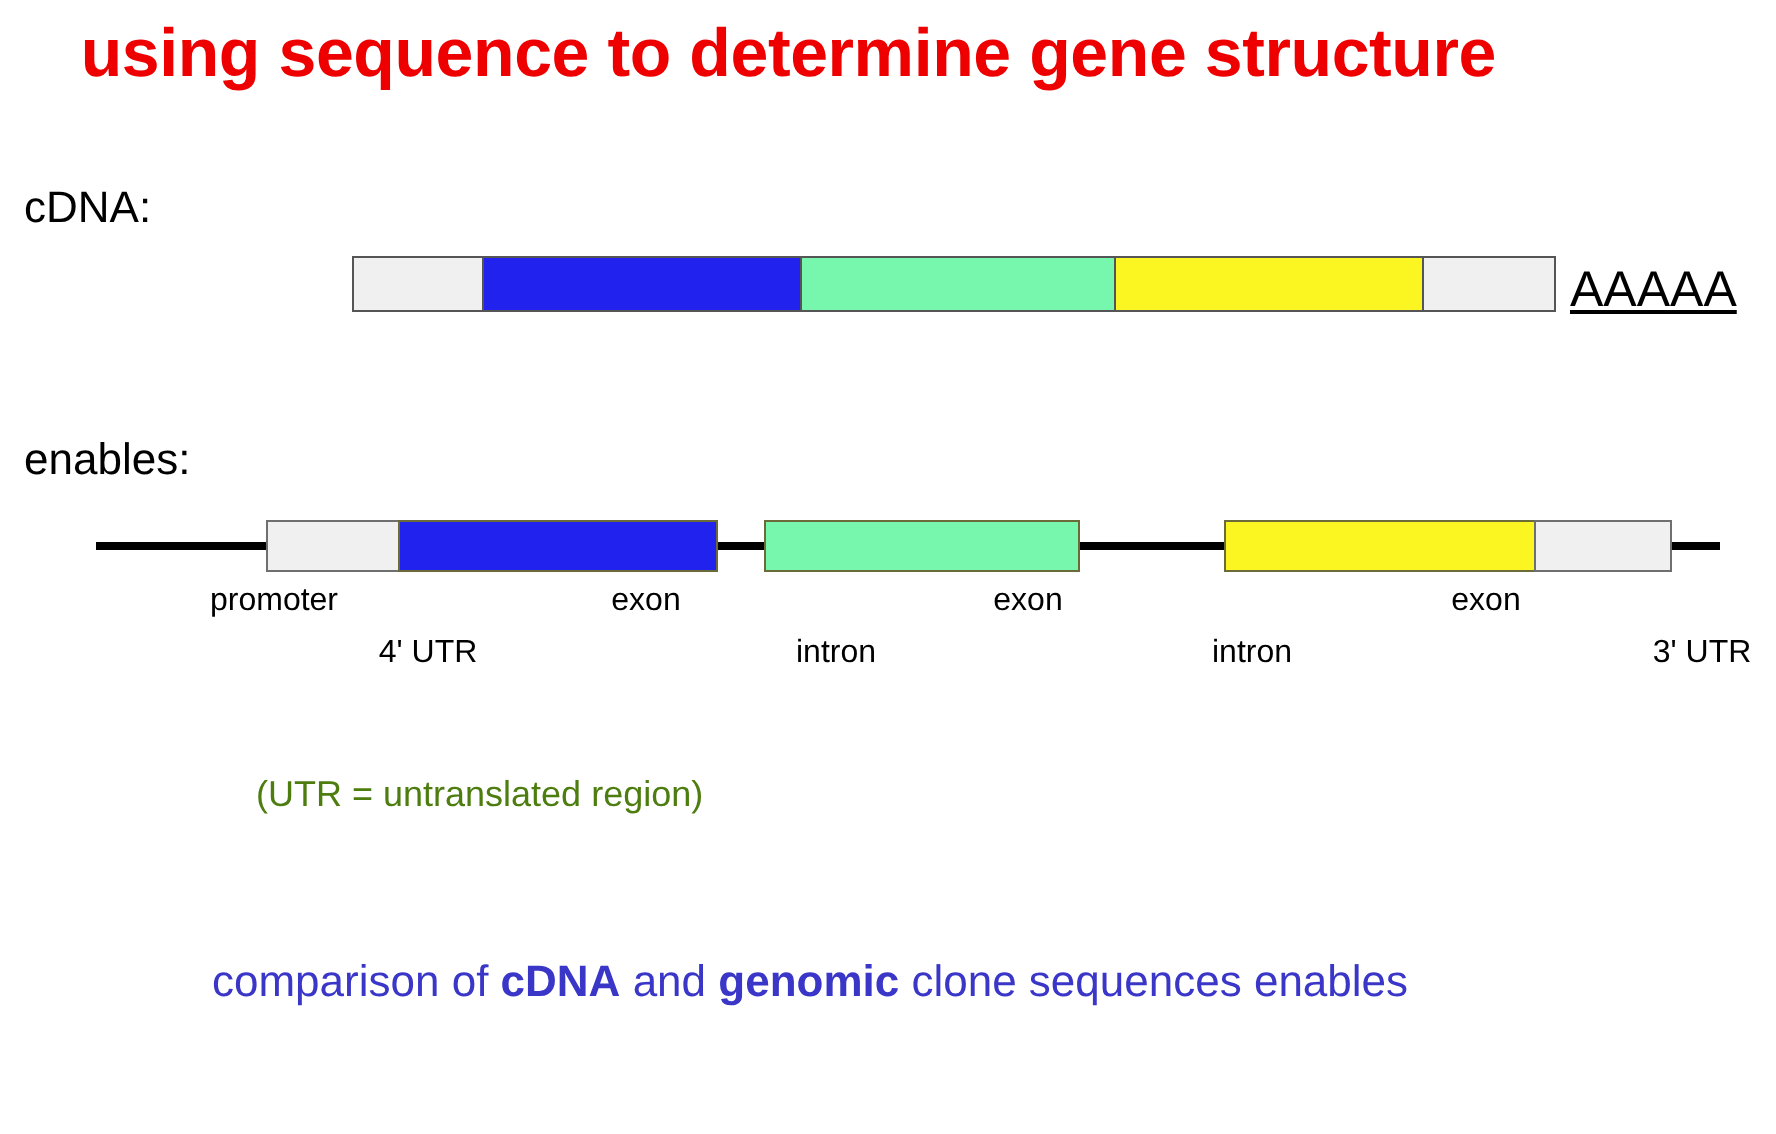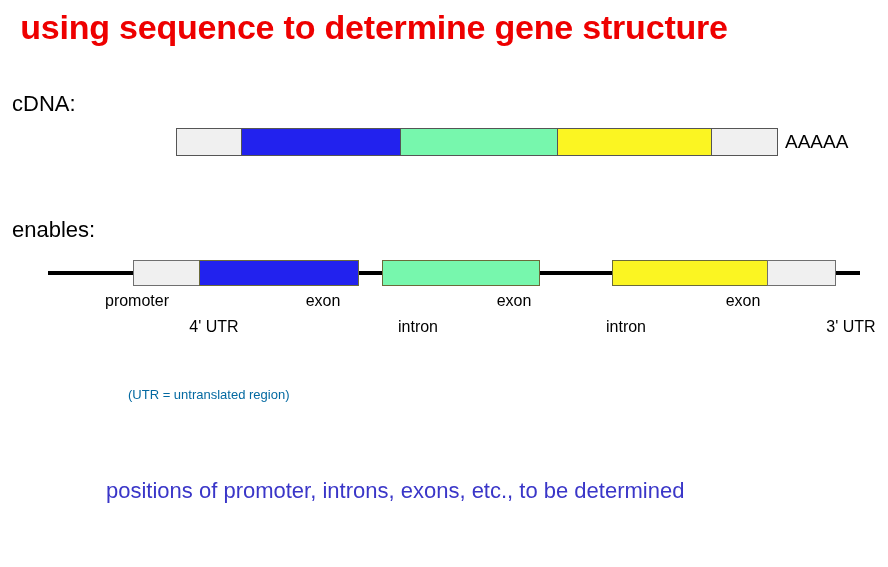--- a/index.html
+++ b/index.html
@@ -14,21 +14,21 @@
     font-family: "Liberation Sans", sans-serif;
     overflow: hidden;
   }
 
   
   #title {
     position: absolute;
     left: 0;
     top: 8px;
     width: 748px;
-    text-align: center;
+    text-align: right;
     color: #ee0000;
     font-size: 34px;
     font-weight: bold;
     letter-spacing: -0.2px;
     white-space: nowrap;
   }
 
   
   .row-label {
     position: absolute;
@@ -53,23 +53,24 @@
     box-sizing: border-box;
     border: 1px solid #555555;
     height: 28px;
   }
   .seg + .seg { margin-left: -1px; }
 
   #cdna-aaaaa {
     position: absolute;
     left: 785px;
     top: 131px;
-    font-size: 19px;
+    font-size: 25px;
     color: #000000;
     white-space: nowrap;
+    text-decoration: underline;
   }
 
   
   #genomic-track {
     position: absolute;
     left: 48px;
     top: 260px;
     width: 812px;
     height: 26px;
   }
@@ -100,22 +101,22 @@
     text-align: center;
   }
   .ann-top  { top: 292px; }
   .ann-low  { top: 318px; }
 
   
   #utr-note {
     position: absolute;
     left: 128px;
     top: 387px;
-    font-size: 13px;
-    color: #0369a1;
+    font-size: 18px;
+    color: #4d7c0f;
     white-space: nowrap;
   }
 
   
   #caption {
     position: absolute;
     left: 106px;
     top: 476px;
     width: 740px;
     color: #3a36c8;
@@ -148,21 +149,21 @@
 <div class="gbox grayb" style="left: 85px; width: 67px; background: rgb(240, 240, 240);"></div>
     <div class="gbox" style="left: 151px; width: 160px; background: rgb(34, 34, 238);"></div>
     <div class="gbox" style="left: 334px; width: 158px; background: rgb(119, 247, 173);"></div>
     <div class="gbox" style="left: 564px; width: 156px; background: rgb(251, 245, 34);"></div>
     <div class="gbox grayb" style="left: 719px; width: 69px; background: rgb(240, 240, 240);"></div>
   </div>
 
 <div id="utr-note">(UTR = untranslated region)</div>
 
 <div id="caption">
-  <div>positions of promoter, introns, exons, etc., to be determined</div>
+  <div><span>comparison of </span><b>cDNA</b><span> and </span><b>genomic</b><span> clone sequences enables</span></div>
 </div>
 
 <div class="ann ann-top" style="left: 82px; width: 110px;">promoter</div>
 <div class="ann ann-top" style="left: 268px; width: 110px;">exon</div>
 <div class="ann ann-top" style="left: 459px; width: 110px;">exon</div>
 <div class="ann ann-top" style="left: 688px; width: 110px;">exon</div>
 <div class="ann ann-low" style="left: 167px; width: 94px;">4' UTR</div>
 <div class="ann ann-low" style="left: 378px; width: 80px;">intron</div>
 <div class="ann ann-low" style="left: 586px; width: 80px;">intron</div>
 <div class="ann ann-low" style="left: 804px; width: 94px;">3' UTR</div>

